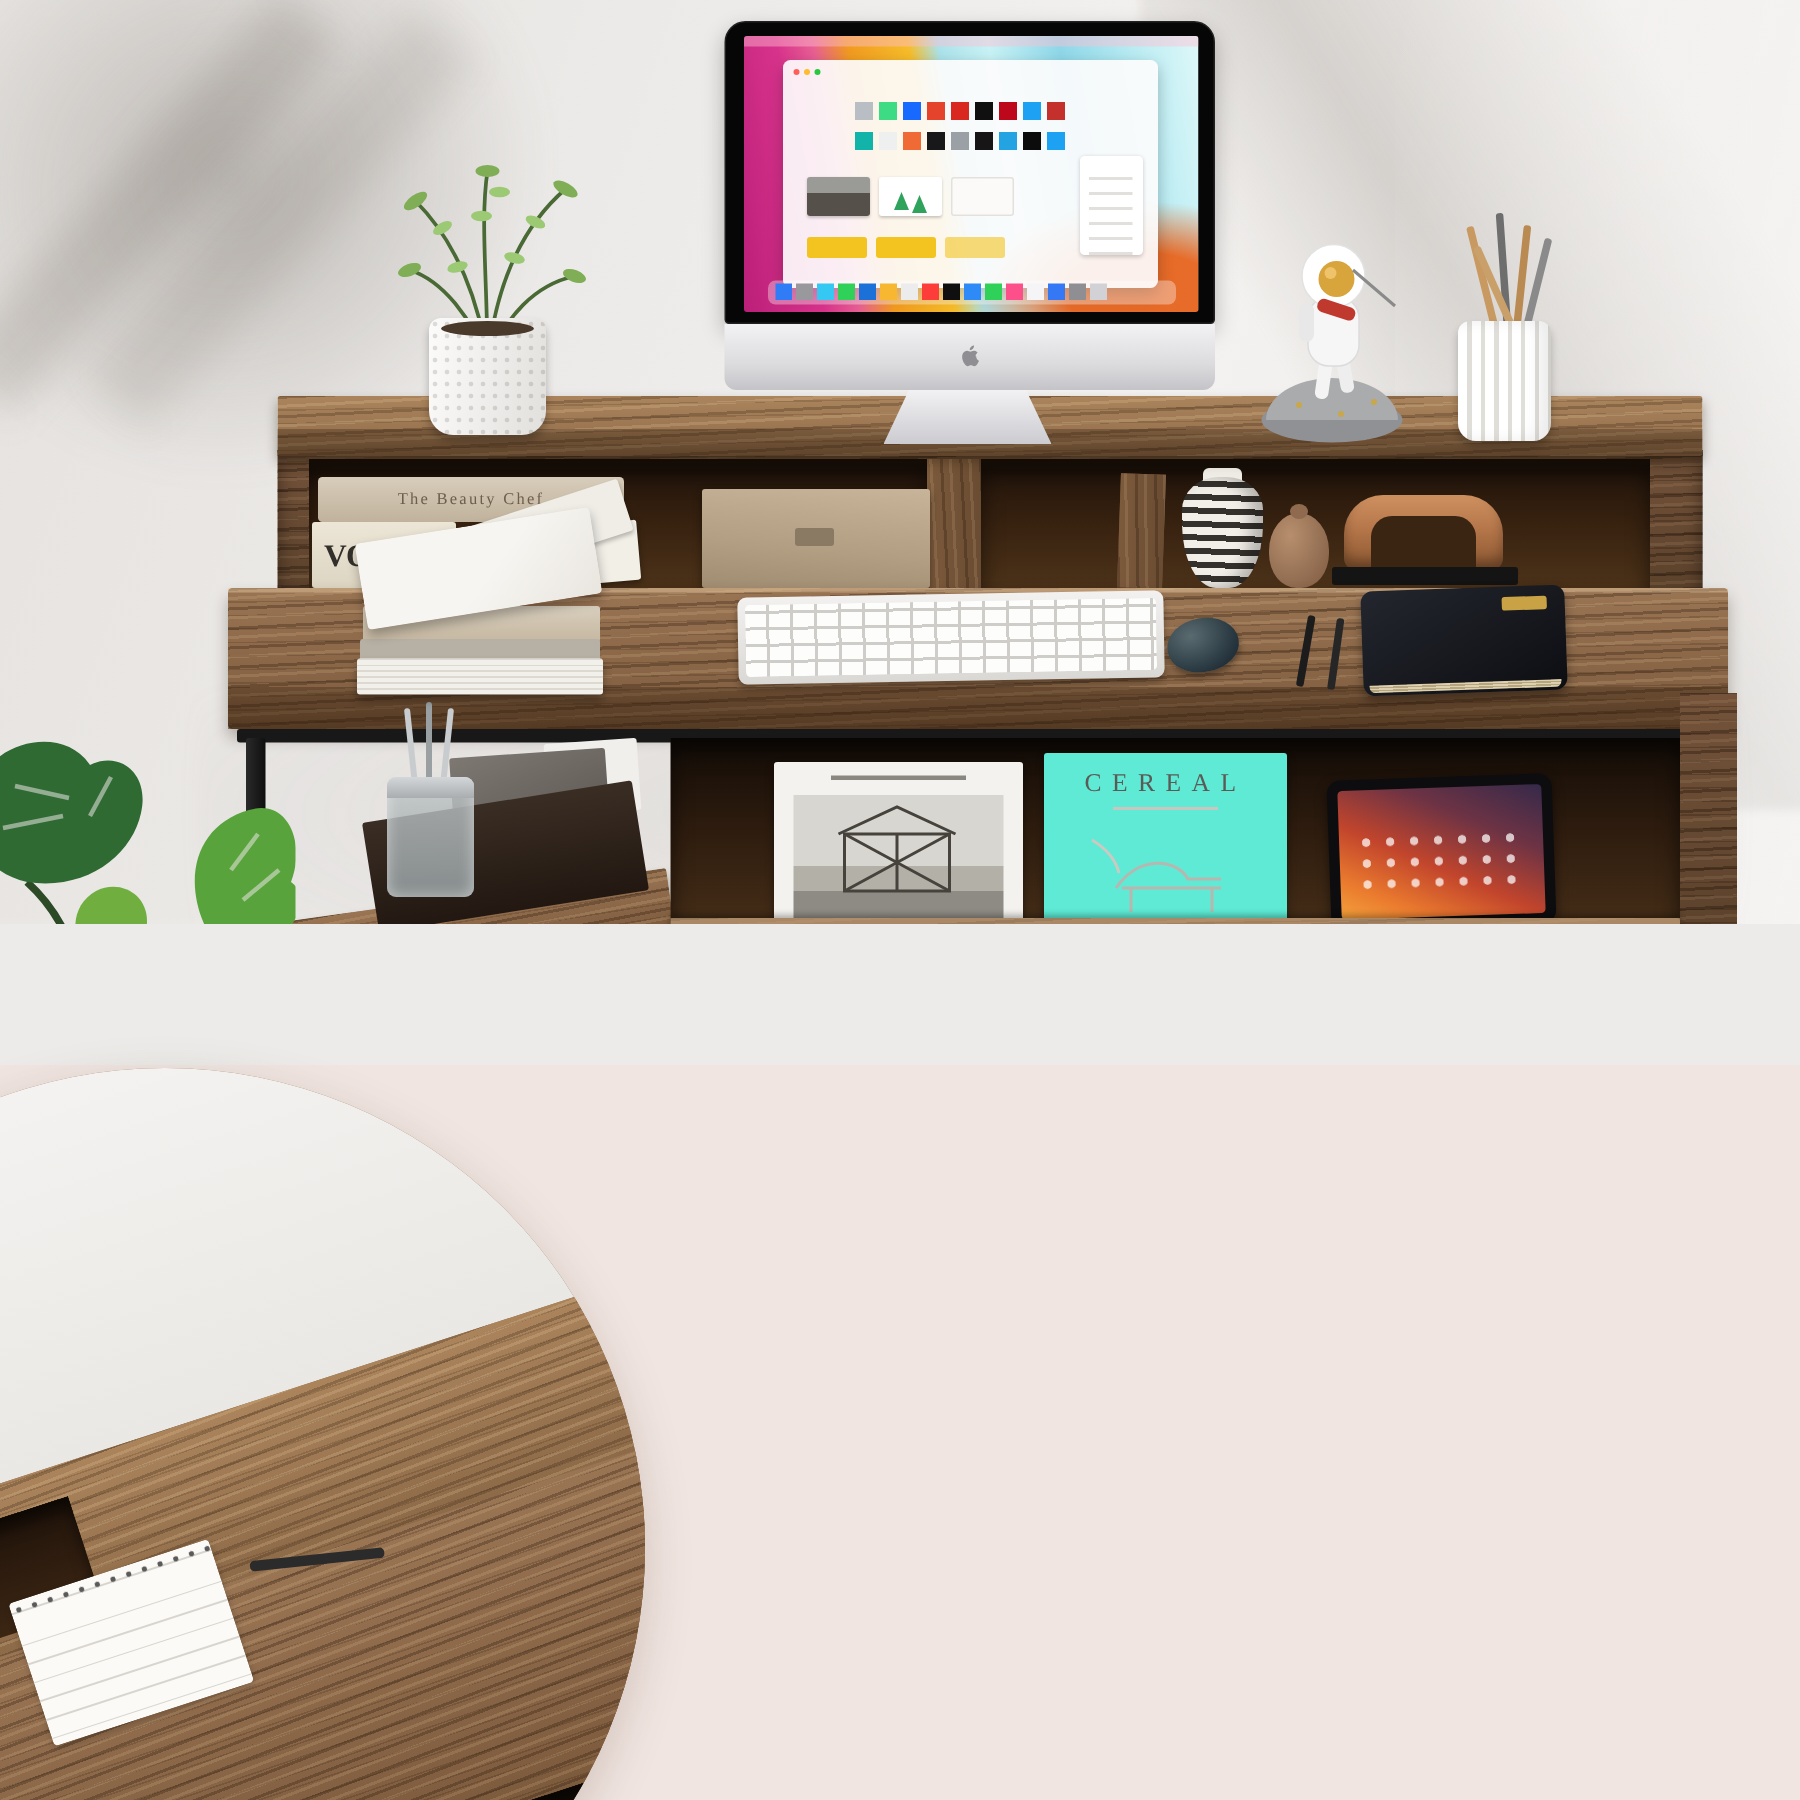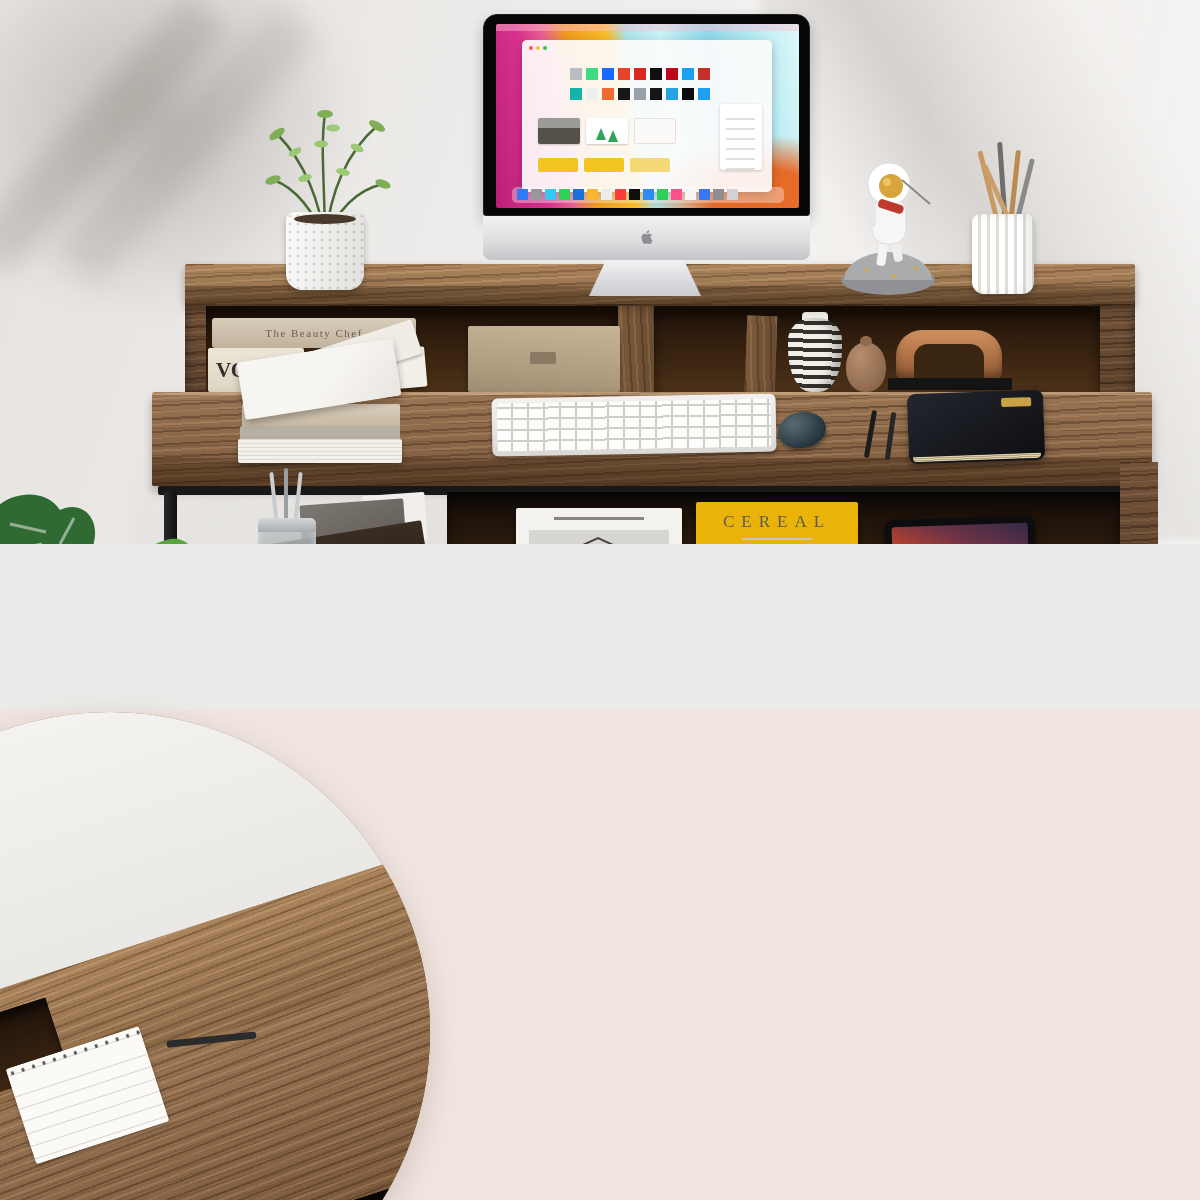--- a/index.html
+++ b/index.html
@@ -27,21 +27,21 @@
   .wood-dark{background-image:
       repeating-linear-gradient(177deg, rgba(30,17,8,.35) 0 2px, rgba(0,0,0,0) 2px 6px, rgba(210,180,140,.12) 6px 8px, rgba(0,0,0,0) 8px 13px),
       repeating-linear-gradient(179deg, rgba(40,24,12,.28) 0 1px, rgba(0,0,0,0) 1px 9px),
       linear-gradient(180deg,#74533a,#5b412b);}
   .wood-v{background-color:#6e4f34;
     background-image:
       repeating-linear-gradient(87deg, rgba(42,25,12,.30) 0 2px, rgba(0,0,0,0) 2px 6px, rgba(236,202,156,.14) 6px 8px, rgba(0,0,0,0) 8px 13px),
       linear-gradient(90deg,#7c5a3c,#6a4c32);}
 
   
-  #top-photo{left:0;top:0;width:1200px;height:544px;overflow:hidden}
+  #top-photo{left:0;top:0;width:1200px;height:616px;overflow:hidden}
   .wall{inset:0;background:linear-gradient(108deg,#e5e2df 0%,#edebe9 35%,#f4f2f0 62%,#eae7e4 100%)}
   .shadow-tl{left:-60px;top:-80px;width:430px;height:400px;background:radial-gradient(closest-side,rgba(104,97,90,.34),rgba(104,97,90,0));transform:rotate(-20deg);filter:blur(8px)}
   .shadow-streak{width:54px;height:330px;background:rgba(118,110,102,.22);transform:rotate(42deg);filter:blur(12px)}
   .shadow-right{left:760px;top:-60px;width:560px;height:600px;background:linear-gradient(58deg,rgba(150,143,136,0) 30%,rgba(150,143,136,.32) 46%,rgba(168,161,154,.22) 56%,rgba(150,143,136,0) 70%);filter:blur(3px)}
   .light-right{left:930px;top:0;width:270px;height:710px;background:linear-gradient(100deg,rgba(255,255,255,0),rgba(255,255,255,.55))}
   .floor-light{left:0;top:610px;width:1200px;height:100px;background:linear-gradient(180deg,rgba(247,245,242,0),#f6f4f1 70%)}
   .wall-desk-shadow{left:130px;top:430px;width:1030px;height:250px;background:radial-gradient(60% 60% at 50% 45%,rgba(130,120,110,.16),rgba(130,120,110,0));filter:blur(6px)}
 
   
   .hutch-interior{left:185px;top:300px;width:950px;height:95px;box-shadow:inset 0 6px 12px rgba(0,0,0,.45)}
@@ -70,21 +70,21 @@
   .copper-arch{left:896px;top:330px;width:106px;height:50px;background:linear-gradient(180deg,#cf9160 0%,#b5764a 45%,#8a5630 100%);border-radius:26px 26px 8px 8px;box-shadow:inset 0 -6px 8px rgba(0,0,0,.3)}
   .copper-hole{left:18px;top:14px;width:70px;height:36px;background:#3a2412;border-radius:14px 14px 2px 2px}
   .copper-base{left:888px;top:378px;width:124px;height:12px;background:#141414;border-radius:2px}
 
   
   .drawer-cavity{left:447px;top:492px;width:673px;height:128px;background:linear-gradient(180deg,#130c07 0%,#2c1b0e 45%,#462e18 100%);box-shadow:inset 0 8px 14px rgba(0,0,0,.6)}
   .mag{background:#f4f2ee;border-radius:2px;box-shadow:0 3px 6px rgba(0,0,0,.45)}
   .mag-house{left:516px;top:508px;width:166px;height:114px}
   .mag-title-line{left:38px;top:9px;width:90px;height:3px;background:#8a8781}
   .mag-img{left:13px;top:22px;width:140px;height:82px;background:linear-gradient(180deg,#d8d6d0 0 58%,#b3b0a8 58% 78%,#8e8b84 78% 100%)}
-  .mag-cereal{left:696px;top:502px;width:162px;height:120px;background:#eab308}
+  .mag-cereal{left:696px;top:502px;width:162px;height:120px;background:#5eead4}
   .cereal-title{left:0;top:10px;width:100%;text-align:center;font-size:17px;letter-spacing:7px;color:#5c5a56;font-family:"Liberation Serif",serif}
   .cereal-sub{left:46px;top:36px;width:70px;height:2px;background:#c9c6c0}
   .ipad{left:886px;top:518px;width:150px;height:100px;background:#0d0d0f;border-radius:9px;transform:rotate(-2deg);padding:7px;box-shadow:0 3px 8px rgba(0,0,0,.5)}
   .ipad-screen{width:100%;height:100%;border-radius:3px;background:linear-gradient(205deg,#35294a 0%,#6e3344 30%,#c2452c 58%,#ea7a2e 82%,#f4a23c 100%);position:relative;overflow:hidden}
   .ipad-icons{position:absolute;left:10px;right:10px;top:28px;height:44px;background-image:radial-gradient(circle,rgba(255,255,255,.85) 2.6px,rgba(255,255,255,0) 3px);background-size:16px 14px;opacity:.85}
   .drawer-front{left:447px;top:612px;width:673px;height:98px;border-radius:2px;box-shadow:0 -2px 4px rgba(0,0,0,.3)}
   .drawer-front-hl{left:0;top:0;width:100%;height:4px;background:rgba(225,190,145,.5)}
   .drawer-handle{left:742px;top:646px;width:92px;height:36px;border:7px solid #161616;border-radius:9px;background:transparent}
 
   

